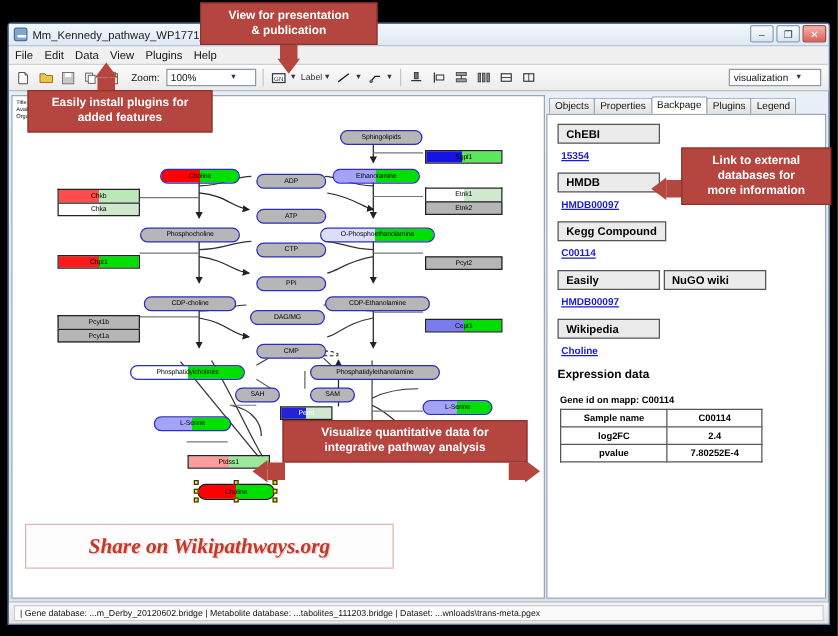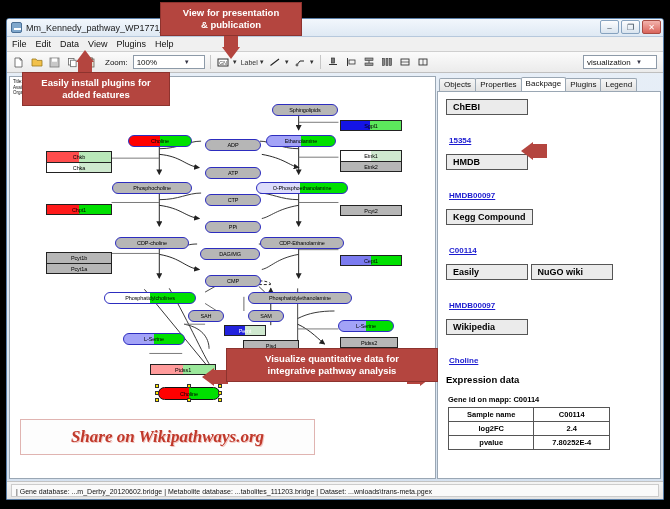--- a/index.html
+++ b/index.html
@@ -91,21 +91,21 @@
     border-radius: 2px 2px 0 0;
   }
   .tab.active { background: #fff; padding-bottom: 3px; position: relative; z-index: 2; }
   .backpage {
     flex: 1; background: #fff; border: 1px solid #9aa7b4; overflow: hidden;
     padding: 7px 8px; font-size: 9px; color: #000;
   }
   .bp-head {
     display: inline-block; border: 1px solid #555; background: #ebebeb;
     font-weight: bold; font-size: 9px; padding: 2px 6px; min-width: 82px;
-    margin-bottom: 19px;
+    margin-bottom: 3px;
   }
   .bp-link { color: #1a1ad0; text-decoration: underline; font-size: 8px; font-weight: bold; display: block; margin: 2px 0 9px 3px; }
   .bp-val { font-size: 8px; color: #000; display: block; margin: 3px 0 9px 3px; font-weight: bold; }
   .bp-exp { font-weight: bold; font-size: 9.5px; margin: 2px 0 10px 0; }
   .bp-geneid { font-size: 7.5px; font-weight: bold; margin: 0 0 3px 2px; }
   table.exp { border-collapse: collapse; margin-left: 2px; }
   table.exp td {
     border: 1px solid #555; font-size: 7.5px; padding: 2px 18px; text-align: center;
     font-weight: bold; color: #000; min-width: 48px; height: 12px;
   }
@@ -580,24 +580,29 @@
   <div class="stem" style="left:224px;top:34px;width:14px;height:14px;"></div>
   <div class="arrow-down" style="left:222px;top:47px;"></div>
 
   <div class="callout" style="left:22px;top:72px;width:148px;">
     <div>Easily install plugins for</div>
     <div>added features</div>
   </div>
   <div class="stem" style="left:78px;top:62px;width:14px;height:12px;"></div>
   <div class="arrow-up" style="left:76px;top:50px;"></div>
 
+  <div class="callout" style="left:545px;top:118px;width:120px;">
+    <div>Link  to external</div>
+    <div>databases  for</div>
+    <div>more information</div>
+  </div>
   <div class="stem" style="left:533px;top:144px;width:14px;height:14px;"></div>
   <div class="arrow-left" style="left:521px;top:142px;"></div>
 
-  <div class="callout" style="left:226px;top:348px;width:212px;">
+  <div class="callout" style="left:226px;top:336px;width:196px;">
     <div>Visualize quantitative data  for</div>
     <div>integrative pathway analysis</div>
   </div>
   <div class="stem" style="left:214px;top:370px;width:14px;height:14px;"></div>
   <div class="arrow-left" style="left:202px;top:368px;"></div>
   <div class="stem" style="left:407px;top:370px;width:14px;height:14px;"></div>
   <div class="arrow-right" style="left:420px;top:368px;"></div>
 
   <div class="share-box">
     <span>Share on Wikipathways.org</span>

